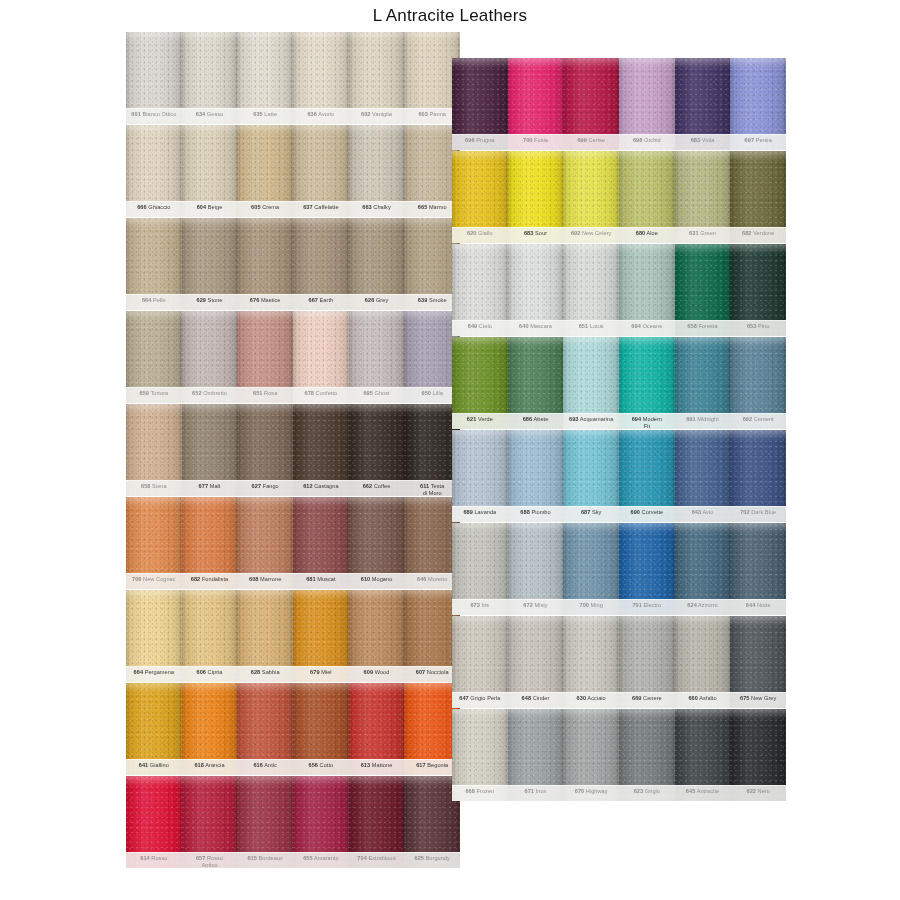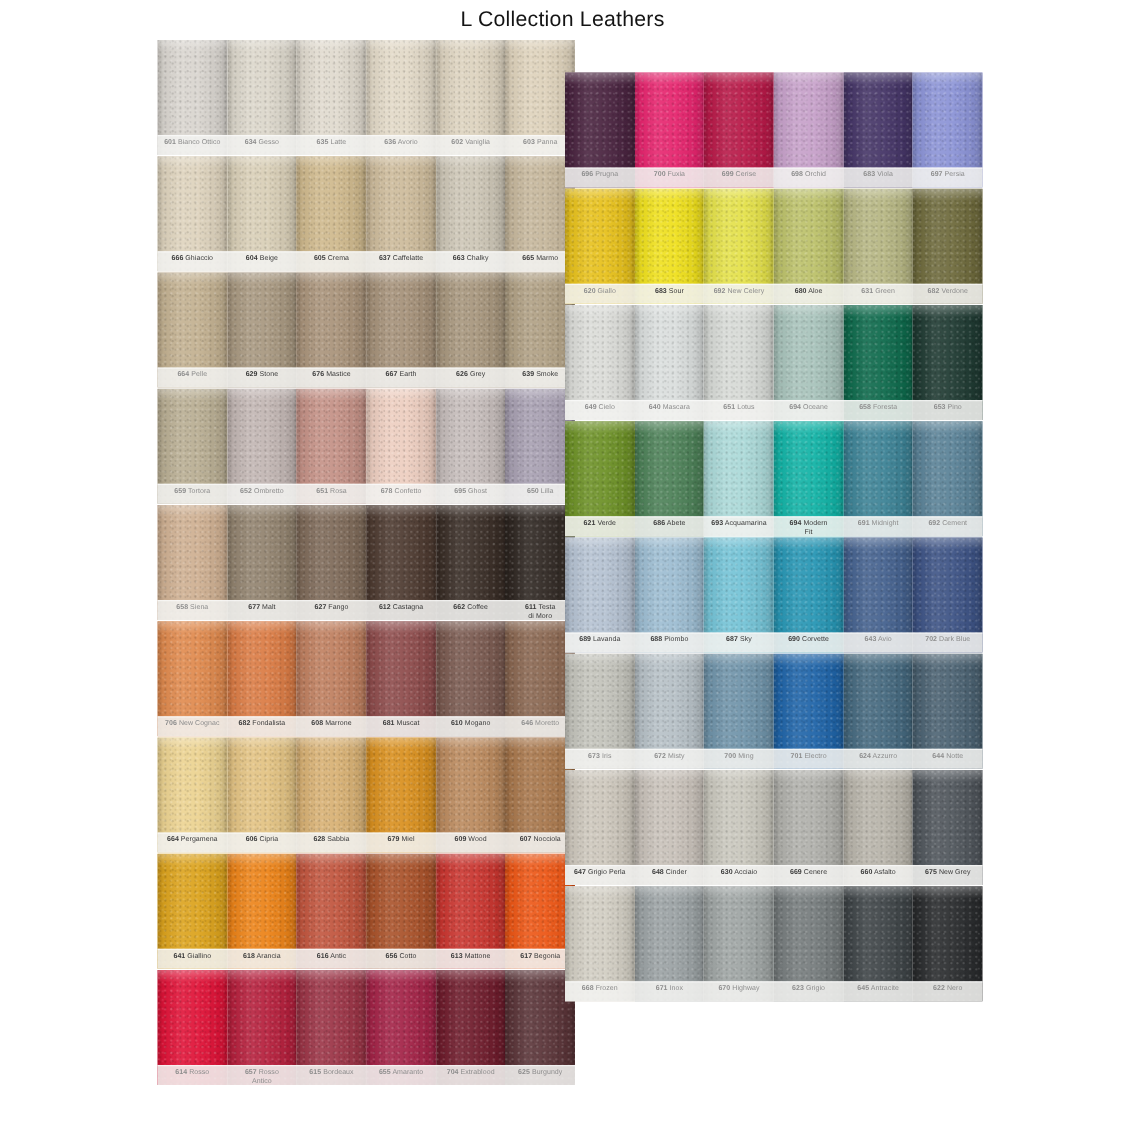--- a/index.html
+++ b/index.html
@@ -117,21 +117,21 @@
     white-space: pre-line;
     overflow: hidden;
     letter-spacing: 0.05px;
   }
   .label.faded { color: #8d8d8d; }
   .label .code { font-weight: 700; }
 </style>
 </head>
 <body>
 
-<div id="page-title">L Collection Leathers</div>
+<div id="page-title">L Antracite Leathers</div>
 
 <div class="board">
   <div class="column" id="column-left">
       <div class="swatch-row" style="height: 92px;">
         <div class="swatches">
           <div class="swatch" style="background: rgb(217, 213, 207);">
             <div class="shade"></div>
             <div class="grain"></div>
             <div class="topcurl"></div>
           </div>

